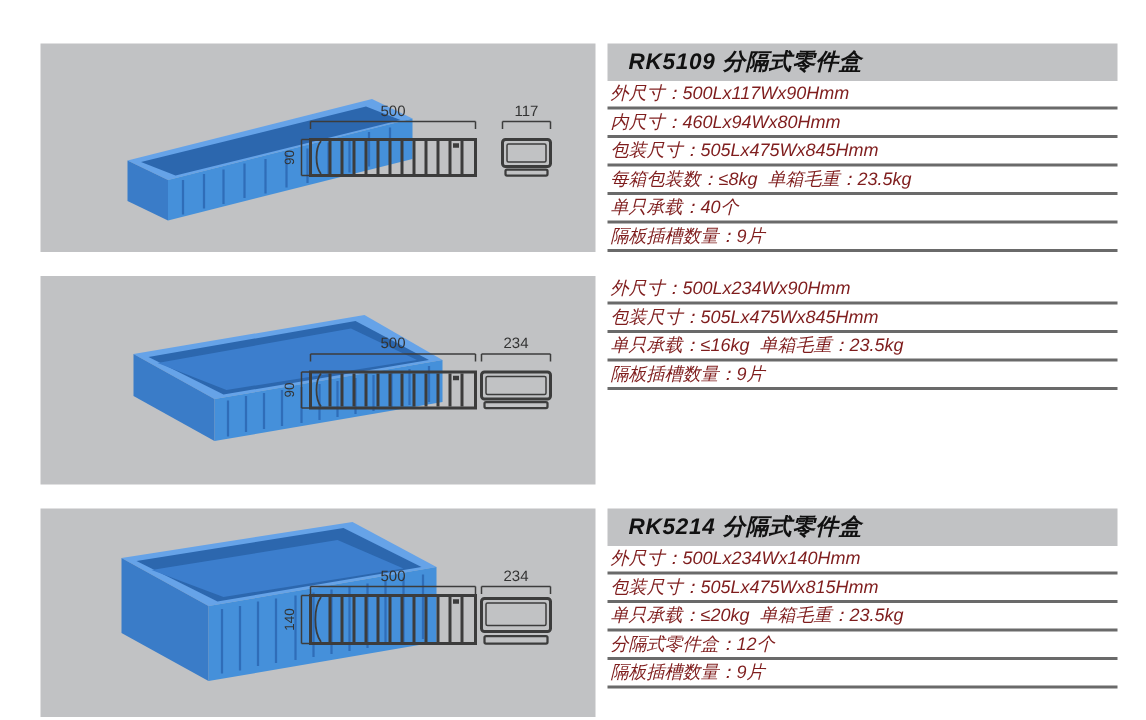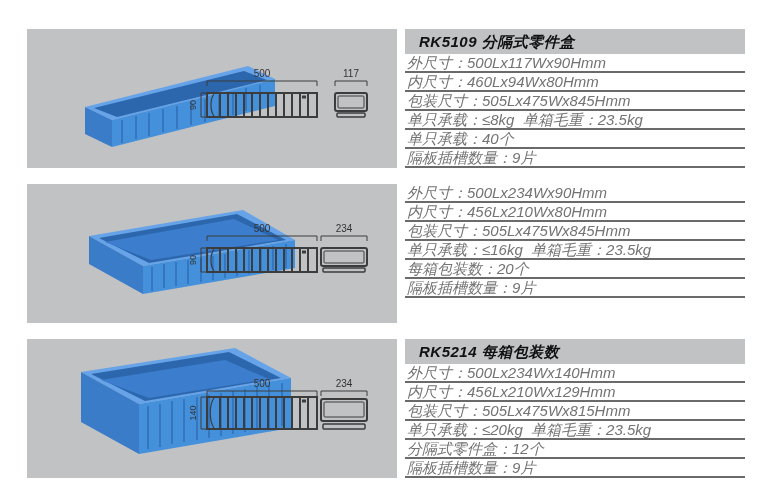--- a/index.html
+++ b/index.html
@@ -24,21 +24,21 @@
   .drawing{position:absolute;right:24px;top:36px;display:block;}
   .drawing text{fill:#333333;font-family:"Liberation Sans","DejaVu Sans",sans-serif;}
 
   .specs{flex:1;display:flex;flex-direction:column;font-style:italic;}
   .spec-title{
     height:25px;line-height:25px;background:var(--panel-bg,#c1c2c4);
     font-size:15px;font-weight:bold;color:#111111;padding-left:14px;
     letter-spacing:.5px;white-space:pre;
   }
   .spec-row{
-    height:17px;line-height:17.5px;font-size:15px;color:#737373;
+    height:17px;line-height:17.5px;font-size:12px;color:#7f1d1d;
     border-bottom:2px solid var(--rule-color,#6a6a6a);
     padding-left:2px;white-space:pre;overflow:hidden;
   }
 </style>
 </head>
 <body>
 
 <div class="block b1">
   <div class="panel">
     <svg class="photo p1" width="220" height="110" viewBox="0 0 220 110">
@@ -62,21 +62,21 @@
       <rect x="148" y="28" width="32" height="18" rx="2" fill="none" stroke="#3c3c3c" stroke-width="2"></rect>
       <rect x="151" y="31" width="26" height="12" rx="1" fill="none" stroke="#3c3c3c" stroke-width="1"></rect>
       <rect x="150" y="48" width="28" height="4" rx="1" fill="none" stroke="#3c3c3c" stroke-width="1.5"></rect>
     </svg>
   </div>
   <div class="specs">
     <div class="spec-title">RK5109 分隔式零件盒</div>
     <div class="spec-row">外尺寸：500Lx117Wx90Hmm</div>
     <div class="spec-row">内尺寸：460Lx94Wx80Hmm</div>
     <div class="spec-row">包装尺寸：505Lx475Wx845Hmm</div>
-    <div class="spec-row">单只承载：≤8kg  单箱毛重：23.5kg</div>
+    <div class="spec-row">每箱包装数：≤8kg  单箱毛重：23.5kg</div>
     <div class="spec-row">单只承载：40个</div>
     <div class="spec-row">隔板插槽数量：9片</div>
   </div>
 </div>
 
 <div class="block b2">
   <div class="panel">
     <svg class="photo p2" width="240" height="120" viewBox="0 0 240 120">
       <polygon points="30,40 184,14 236,44 84,70" fill="#66a3e8"></polygon>
       <polygon points="40,42 178,18 227,44 90,67" fill="#2c67ae"></polygon>
@@ -96,24 +96,22 @@
       <text transform="translate(9 40) rotate(-90)" font-size="9" text-anchor="middle">90</text>
       <path d="M134 16 H180 M134 16 v5 M180 16 v5" stroke="#3c3c3c" stroke-width="1" fill="none"></path>
       <text x="157" y="12" font-size="10" text-anchor="middle">234</text>
       <rect x="134" y="28" width="46" height="18" rx="2" fill="none" stroke="#3c3c3c" stroke-width="2"></rect>
       <rect x="137" y="31" width="40" height="12" rx="1" fill="none" stroke="#3c3c3c" stroke-width="1"></rect>
       <rect x="136" y="48" width="42" height="4" rx="1" fill="none" stroke="#3c3c3c" stroke-width="1.5"></rect>
     </svg>
   </div>
   <div class="specs">
     <div class="spec-row">外尺寸：500Lx234Wx90Hmm</div>
-    <div class="spec-row">内尺寸：456Lx210Wx80Hmm</div>
     <div class="spec-row">包装尺寸：505Lx475Wx845Hmm</div>
     <div class="spec-row">单只承载：≤16kg  单箱毛重：23.5kg</div>
-    <div class="spec-row">每箱包装数：20个</div>
     <div class="spec-row">隔板插槽数量：9片</div>
   </div>
 </div>
 
 <div class="block b3">
   <div class="panel">
     <svg class="photo p3" width="250" height="140" viewBox="0 0 250 140">
       <polygon points="28,34 182,10 238,40 86,66" fill="#66a3e8"></polygon>
       <polygon points="38,36 176,14 228,40 92,63" fill="#2c67ae"></polygon>
       <polygon points="48,42 172,22 216,41 96,60" fill="#3c7ecd"></polygon>
@@ -131,21 +129,20 @@
       <path d="M14 22 V54 M14 22 h5 M14 54 h5" stroke="#3c3c3c" stroke-width="1" fill="none"></path>
       <text transform="translate(9 38) rotate(-90)" font-size="9" text-anchor="middle">140</text>
       <path d="M134 16 H180 M134 16 v5 M180 16 v5" stroke="#3c3c3c" stroke-width="1" fill="none"></path>
       <text x="157" y="12" font-size="10" text-anchor="middle">234</text>
       <rect x="134" y="24" width="46" height="22" rx="2" fill="none" stroke="#3c3c3c" stroke-width="2"></rect>
       <rect x="137" y="27" width="40" height="15" rx="1" fill="none" stroke="#3c3c3c" stroke-width="1"></rect>
       <rect x="136" y="49" width="42" height="5" rx="1" fill="none" stroke="#3c3c3c" stroke-width="1.5"></rect>
     </svg>
   </div>
   <div class="specs">
-    <div class="spec-title">RK5214 每箱包装数</div>
+    <div class="spec-title">RK5214 分隔式零件盒</div>
     <div class="spec-row">外尺寸：500Lx234Wx140Hmm</div>
-    <div class="spec-row">内尺寸：456Lx210Wx129Hmm</div>
     <div class="spec-row">包装尺寸：505Lx475Wx815Hmm</div>
     <div class="spec-row">单只承载：≤20kg  单箱毛重：23.5kg</div>
     <div class="spec-row">分隔式零件盒：12个</div>
     <div class="spec-row">隔板插槽数量：9片</div>
   </div>
 </div>
 
 </body></html>

